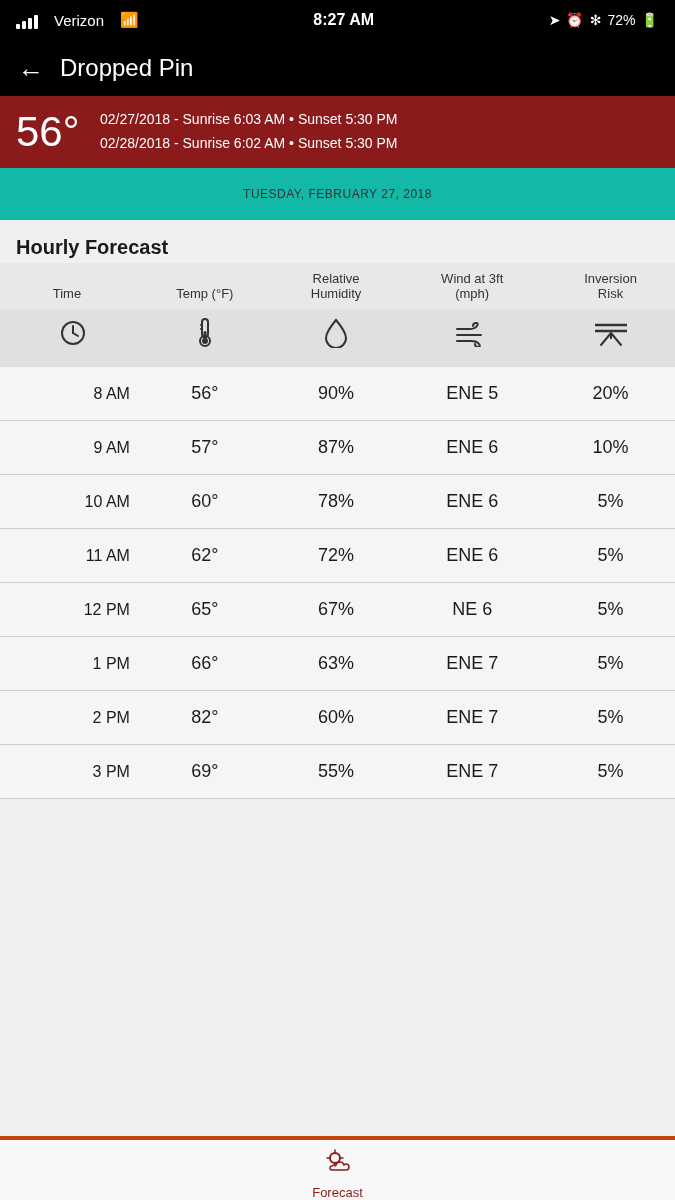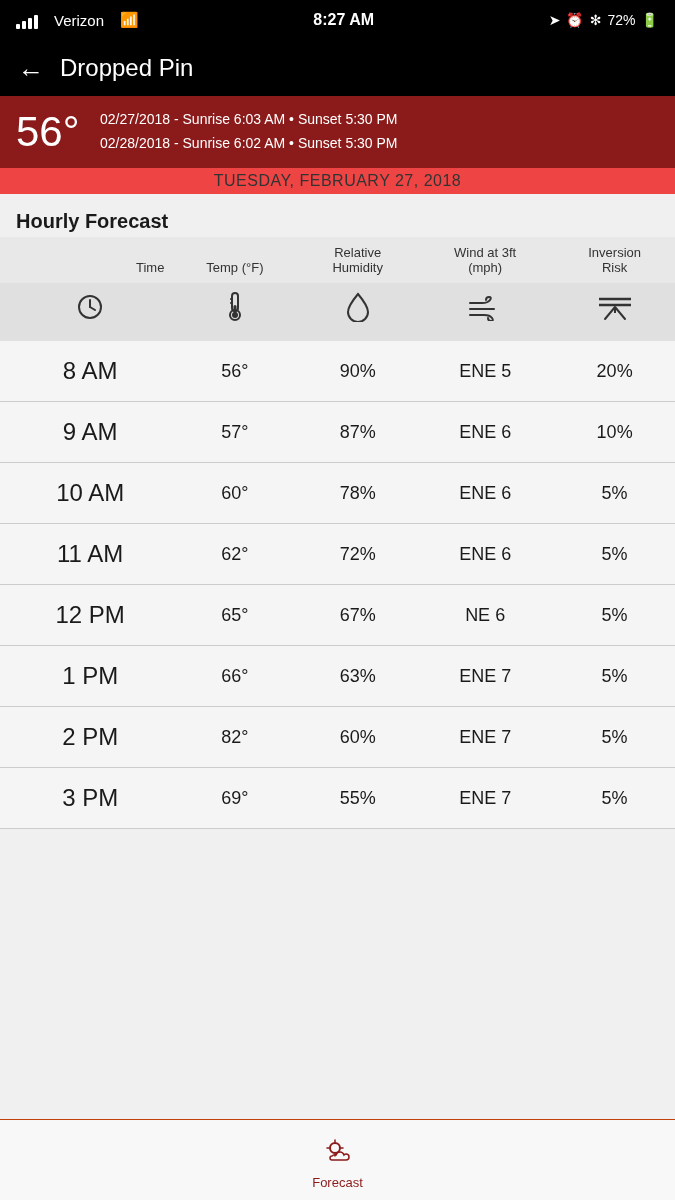--- a/index.html
+++ b/index.html
@@ -65,24 +65,24 @@
       min-width: 70px;
     }
     .sunrise-info {
       font-size: 14px;
       line-height: 1.7;
       color: #fff;
     }
 
     
     .date-bar {
-      background: #ef4444;
-      text-align: center;
-      padding: 4px;
-      font-size: 16px;
+      background: #14b8a6;
+      text-align: center;
+      padding: 19px;
+      font-size: 12px;
       font-weight: 500;
       color: #333;
       letter-spacing: 0.5px;
     }
 
     
     .main-content {
       background: #f0f0f0;
       padding: 16px 0;
     }
@@ -119,21 +119,21 @@
     }
     .table-header-row th {
       padding: 8px 6px;
       text-align: center;
       font-size: 13px;
       font-weight: 500;
       color: #333;
       vertical-align: bottom;
     }
     .table-header-row th:first-child {
-      text-align: right;
+      text-align: center;
       padding-left: 4px;
     }
 
     .icon-row {
       background: #e0e0e0;
     }
     .icon-row td {
       padding: 8px 6px 12px;
       text-align: center;
       font-size: 22px;
@@ -147,35 +147,35 @@
       border-bottom: 1px solid #ccc;
       background: #f5f5f5;
     }
     .data-row td {
       padding: 16px 6px;
       text-align: center;
       font-size: 18px;
       color: #1a1a1a;
     }
     .data-row td:first-child {
-      text-align: center;
+      text-align: right;
       padding-left: 16px;
-      font-size: 24px;
+      font-size: 16px;
     }
 
     
     .tab-bar {
       position: fixed;
       bottom: 0;
       left: 0;
       width: 675px;
       background: #f8f8f8;
-      border-top: 1px solid #c2410c;
-      display: flex;
-      height: 81px;
+      border-top: 4px solid #c2410c;
+      display: flex;
+      height: 64px;
     }
     .tab-item {
       flex: 1;
       display: flex;
       flex-direction: column;
       align-items: center;
       justify-content: center;
       gap: 4px;
       padding-top: 8px;
     }

